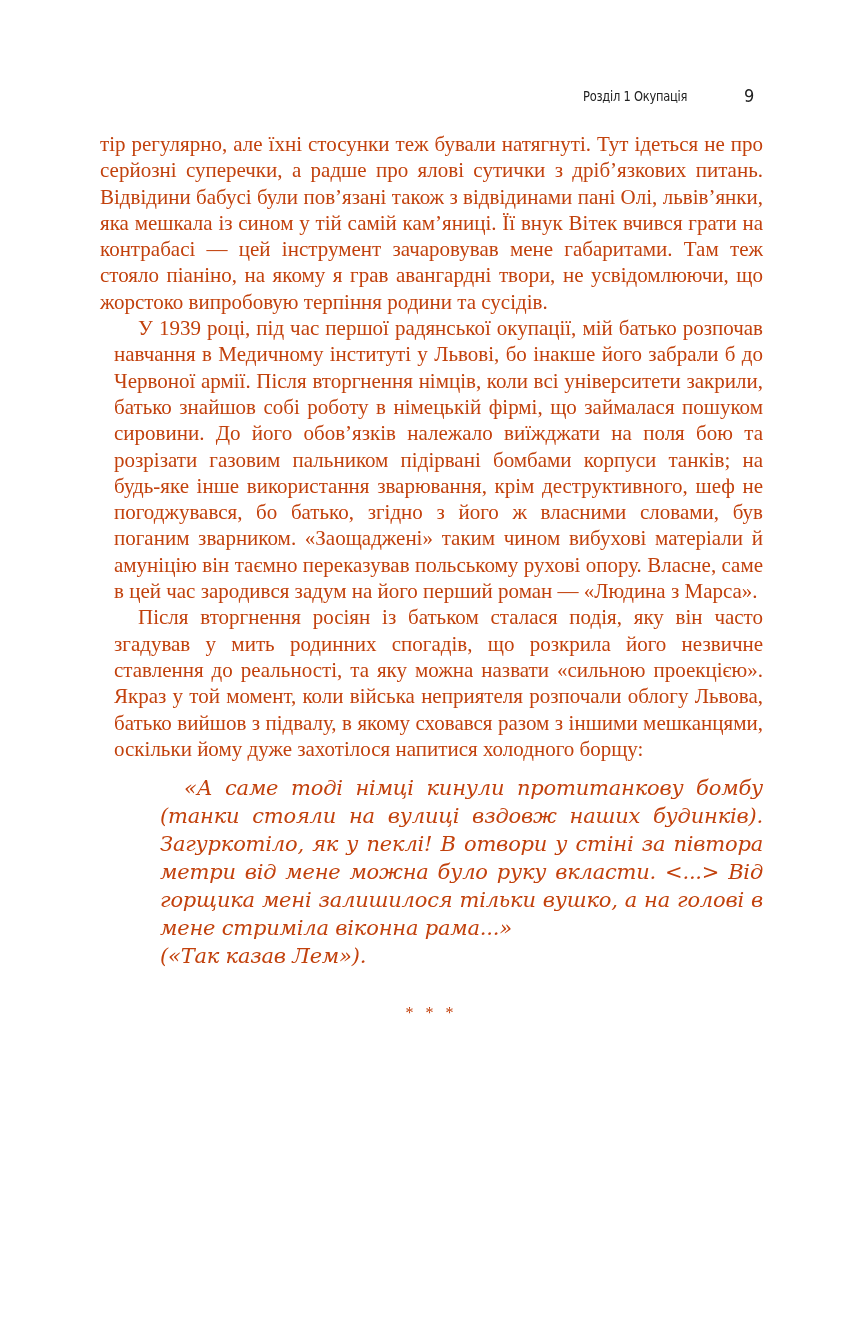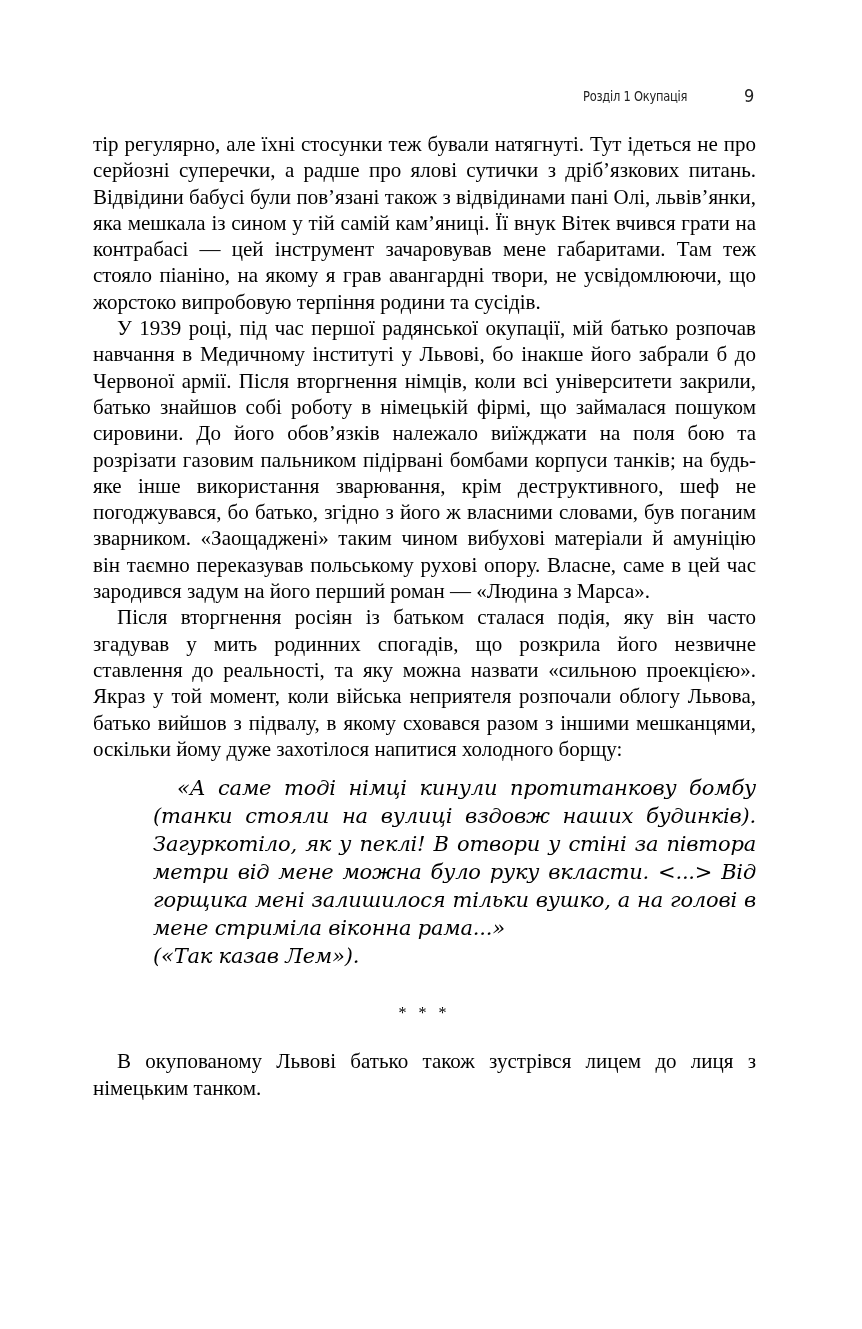--- a/index.html
+++ b/index.html
@@ -4,26 +4,26 @@
 <style>
   html, body { margin: 0; padding: 0; background: #ffffff; }
   body { width: 862px; height: 1329px; position: relative; overflow: hidden; color: #1a1a1a; }
   .running-head {
     position: absolute; top: 86px; left: 0; width: 740px; height: 24px;
     font-family: "DejaVu Sans", sans-serif; font-size: 14px; color: #222;
   }
   .running-head .chapter { position: absolute; left: 583px; top: 2px; letter-spacing: -0.3px; transform: scaleX(0.82); transform-origin: left center; }
   .running-head .pageno { position: absolute; left: 744px; top: -1px; font-size: 18px; transform: scaleX(0.9); transform-origin: left center; }
   .body-text {
-    position: absolute; top: 131px; left: 93px; width: 663px;
+    position: absolute; top: 131px; left: 100px; width: 663px;
     font-family: "Liberation Serif", "DejaVu Serif", serif;
-    font-size: 21px; line-height: 26.3px; text-align: justify; color: #000000;
+    font-size: 21px; line-height: 26.3px; text-align: justify; color: #c2410c;
   }
   .body-text p { margin: 0; text-indent: 0; hyphens: manual; }
-  .body-text p.indent { text-indent: 24px; }
+  .body-text p.indent { text-indent: 24px; margin-left: 14px; }
   .quote {
     margin: 12px 0 0 60px; font-style: italic; text-align: justify;
     font-family: "DejaVu Serif", "Liberation Serif", serif; font-size: 21px; line-height: 28px; letter-spacing: -0.2px;
   }
   .quote p { margin: 0; text-indent: 24px; }
   .quote .source { text-align: left; text-indent: 0; }
   .separator { text-align: center; margin: 30px 0 22px 0; font-size: 16px; letter-spacing: 4px; }
   .quote2 { margin-top: 12px; }
 </style>
 </head>
@@ -39,15 +39,14 @@
   <p class="indent">У 1939 році, під час першої радянської окупації, мій батько розпочав навчання в Медичному інституті у Львові, бо інакше його забрали б до Червоної армії. Після вторгнення німців, коли всі університети закрили, батько знайшов собі роботу в німецькій фірмі, що займалася пошуком сировини. До його обов’язків належало виїжджати на поля бою та розрізати газовим пальником підірвані бомбами корпуси танків; на будь-яке інше використання зварювання, крім деструктивного, шеф не погоджувався, бо батько, згідно з його ж власними словами, був поганим зварником. «Заощаджені» таким чином вибухові матеріали й амуніцію він таємно переказував польському рухові опору. Власне, саме в цей час зародився задум на його перший роман — «Людина з Марса».</p>
   <p class="indent">Після вторгнення росіян із батьком сталася подія, яку він часто згадував у мить родинних спогадів, що розкрила його незвичне ставлення до реальності, та яку можна назвати «сильною проекцією». Якраз у той момент, коли війська неприятеля розпочали облогу Львова, батько вийшов з підвалу, в якому сховався разом з іншими мешканцями, оскільки йому дуже захотілося напитися холодного борщу:</p>
 
   <div class="quote">
     <p>«А саме тоді німці кинули протитанкову бомбу (танки стояли на вулиці вздовж наших будинків). Загуркотіло, як у пеклі! В отвори у стіні за півтора метри від мене можна було руку вкласти. &lt;...&gt; Від горщика мені залишилося тільки вушко, а на голові в мене стриміла віконна рама...»</p>
     <p class="source">(«Так казав Лем»).</p>
   </div>
 
   <div class="separator">* * *</div>
 
-  <p class="indent">В окупованому Львові батько також зустрівся лицем до лиця з німецьким танком.</p>
 
 </div>
 
 </body></html>

